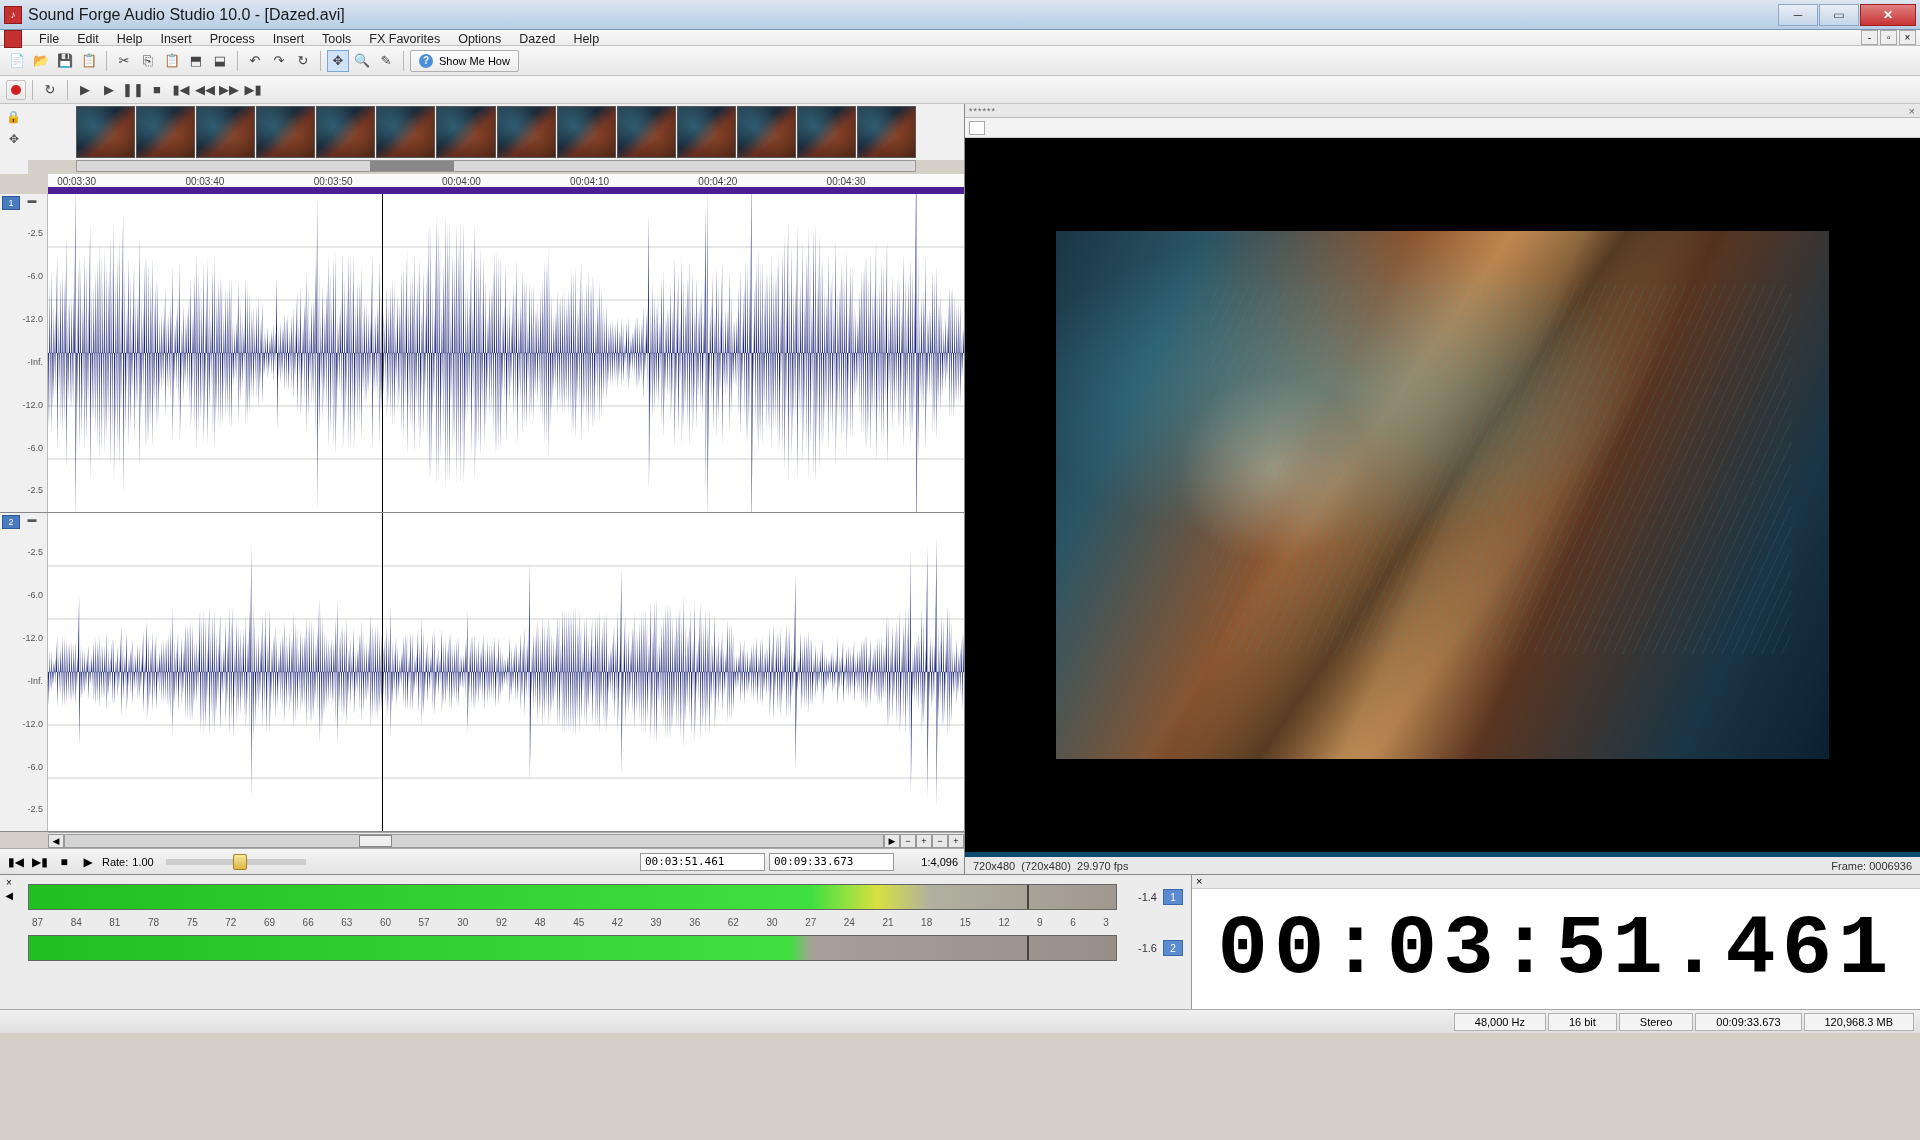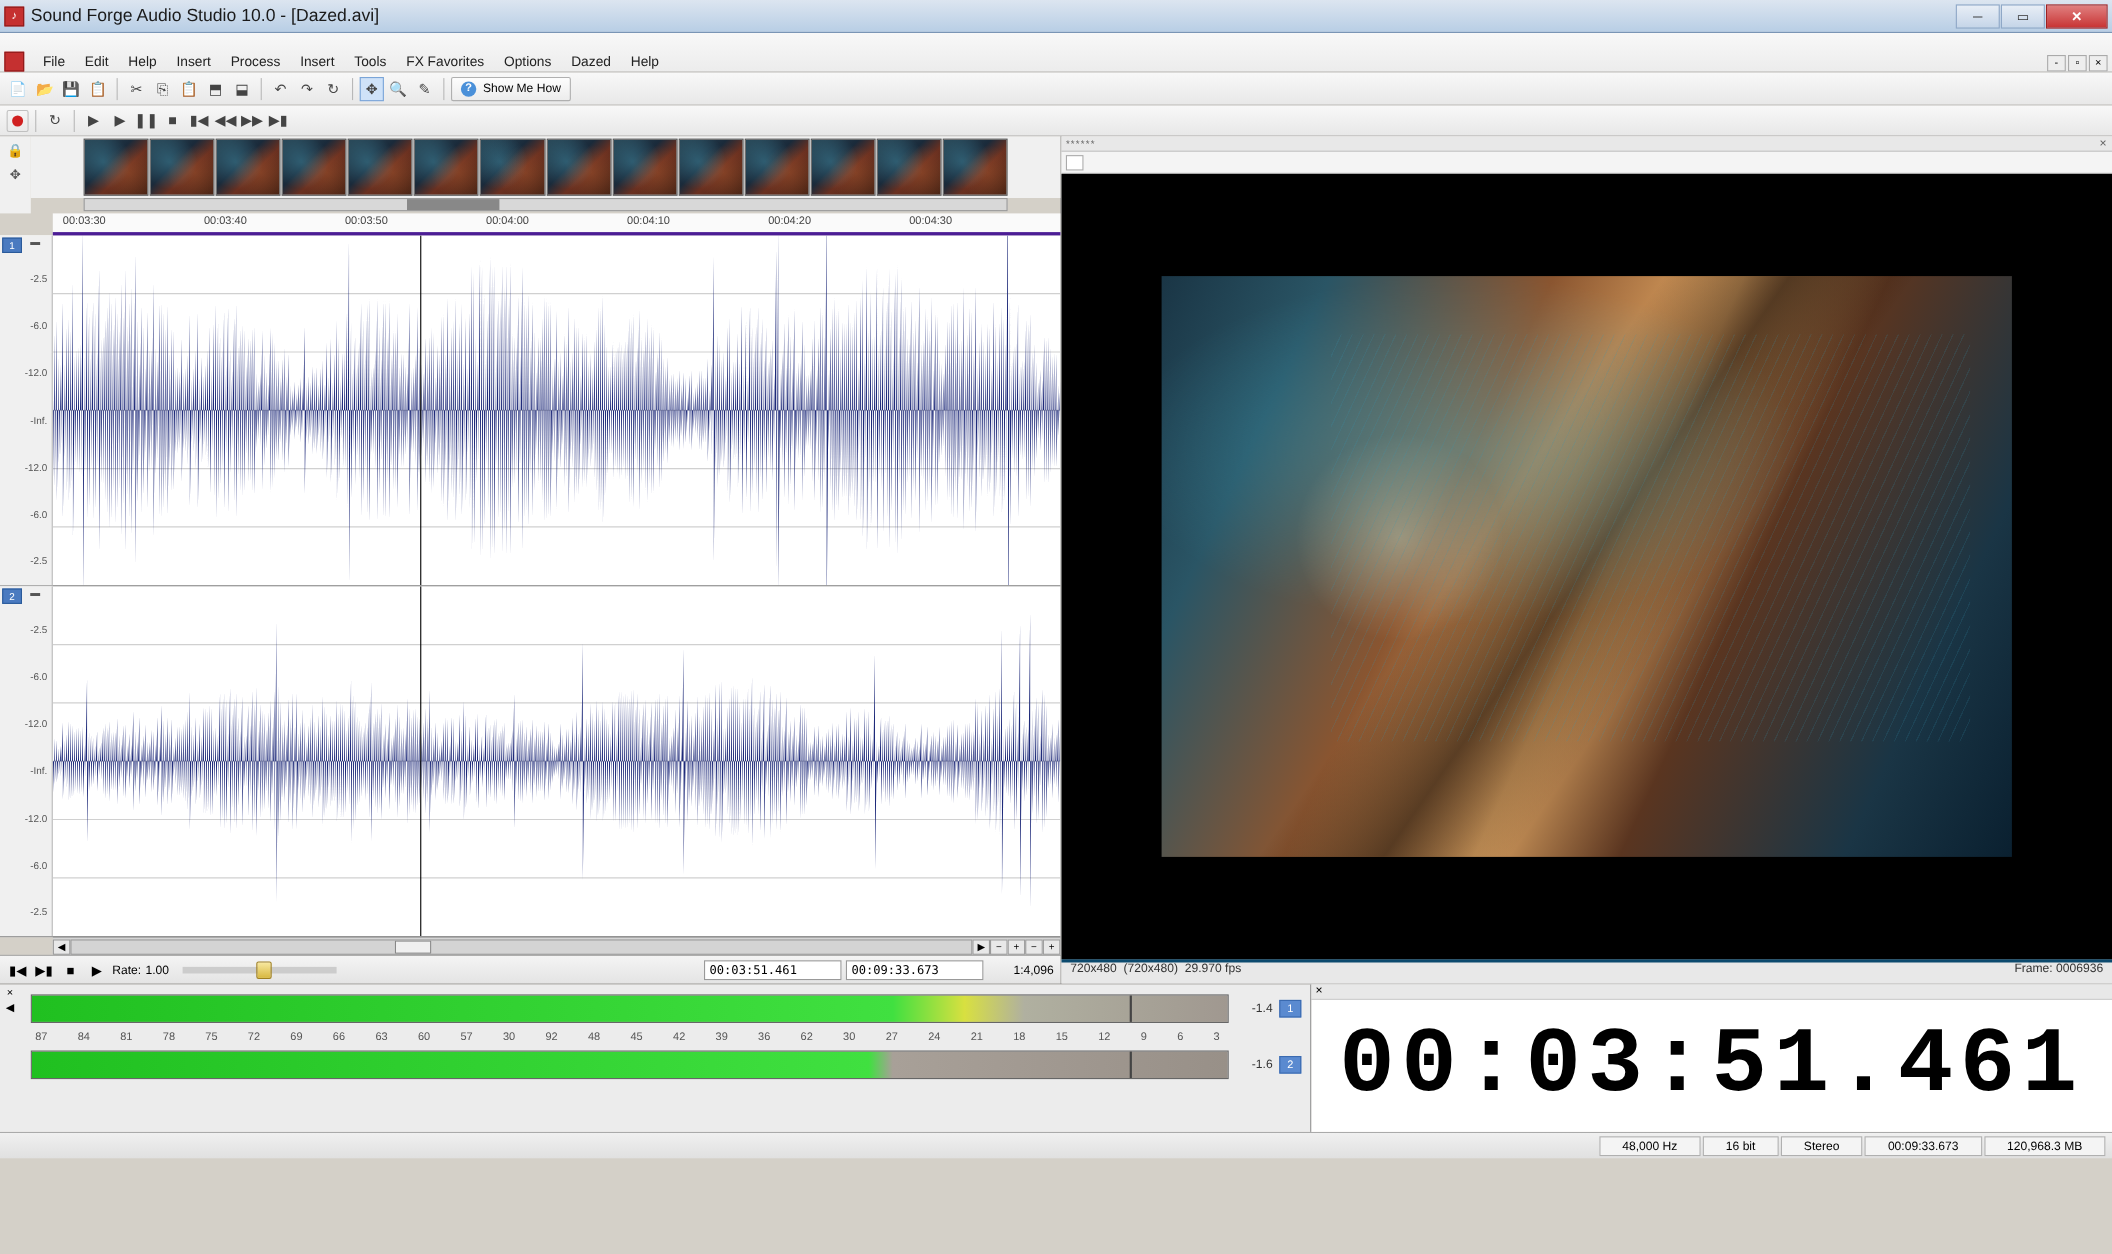--- a/index.html
+++ b/index.html
@@ -3,21 +3,21 @@
 <meta charset="utf-8">
 <style>
 *{box-sizing:border-box;margin:0;padding:0;font-family:"Segoe UI",Tahoma,sans-serif;user-select:none}
 html,body{width:1920px;height:1140px;overflow:hidden;background:#d4d0c8}
 .titlebar{height:30px;background:linear-gradient(#dce5f0,#b8cee5);display:flex;align-items:center;padding:0 4px;border-bottom:1px solid #7a95b5}
 .titlebar .appicon{width:18px;height:18px;background:#c53030;border:1px solid #8b1a1a;margin-right:6px;display:flex;align-items:center;justify-content:center;color:#fff;font-size:10px;font-weight:bold}
 .titlebar .title{font-size:16px;color:#1a1a1a}
 .winbtns{margin-left:auto;display:flex;gap:1px}
 .winbtn{width:40px;height:22px;background:linear-gradient(#e8eef6,#c5d5e8);border:1px solid #8fa8c7;display:flex;align-items:center;justify-content:center;font-size:12px;color:#333}
 .winbtn.close{width:56px;background:linear-gradient(#e08080,#c83434);border-color:#a02020;color:#fff;font-weight:bold}
-.menubar{height:36px;background:linear-gradient(#f8f8f8,#ececec);display:flex;align-items:flex-end;padding:0 4px;border-bottom:1px solid #c0c0c0}
+.menubar{height:16px;background:linear-gradient(#f8f8f8,#ececec);display:flex;align-items:flex-start;padding:0 4px;border-bottom:1px solid #c0c0c0}
 .menubar .appicon{width:18px;height:18px;background:#c53030;border:1px solid #8b1a1a;margin-right:8px}
 .menuitem{padding:2px 9px;font-size:12.5px;color:#222;cursor:pointer}
 .mdibtns{margin-left:auto;display:flex;gap:2px}
 .mdibtn{width:17px;height:15px;border:1px solid #aaa;background:#eee;font-size:10px;display:flex;align-items:center;justify-content:center}
 .toolbar{height:30px;background:linear-gradient(#f8f8f8,#e8e8e8);display:flex;align-items:center;padding:0 6px;border-bottom:1px solid #c4c4c4;gap:2px}
 .tbtn{width:22px;height:22px;border:1px solid transparent;display:flex;align-items:center;justify-content:center;font-size:13px;color:#444;cursor:pointer}
 .tbtn.active{border:1px solid #7aa5d8;background:#cfe2f8}
 .tsep{width:1px;height:20px;background:#b8b8b8;margin:0 4px}
 .showme{height:22px;border:1px solid #b0b0b0;background:linear-gradient(#fdfdfd,#ececec);padding:0 8px;display:flex;align-items:center;gap:6px;font-size:11px;border-radius:2px;cursor:pointer}
 .showme .q{width:14px;height:14px;border-radius:50%;background:#4a90d9;color:#fff;font-size:10px;font-weight:bold;display:flex;align-items:center;justify-content:center}
@@ -25,21 +25,21 @@
 .rec{width:20px;height:20px;border:1px solid #c0c0c0;border-radius:2px;display:flex;align-items:center;justify-content:center}
 .rec::after{content:"";width:10px;height:10px;border-radius:50%;background:#d02020}
 .content{display:flex;height:770px}
 .leftpane{width:965px;display:flex;flex-direction:column;border-right:1px solid #888}
 .rightpane{flex:1;display:flex;flex-direction:column;background:#e8e8e8}
 .thumbbar{height:56px;display:flex;padding:2px 48px 2px 48px;gap:1px;background:#f0f0f0}
 .thumb{flex:1;background:linear-gradient(135deg,#2a4a5a 0%,#1a2a3a 40%,#6a3020 60%,#4a2515 100%);border:1px solid #555;position:relative;overflow:hidden}
 .thumb::before{content:"";position:absolute;inset:0;background:radial-gradient(circle at 30% 40%,rgba(90,200,230,.3),transparent 50%),radial-gradient(circle at 70% 60%,rgba(220,120,60,.25),transparent 50%)}
 .overview{height:12px;background:#d8d8d8;border:1px solid #999;margin:0 48px 2px 48px;position:relative}
 .overview .sel{position:absolute;left:35%;width:10%;height:100%;background:#888}
-.timeline{height:20px;background:#fafafa;border-bottom:3px solid #4c1d95;display:flex;font-size:10px;color:#444;position:relative;margin-left:48px}
+.timeline{height:20px;background:#fafafa;border-bottom:7px solid #4c1d95;display:flex;font-size:10px;color:#444;position:relative;margin-left:48px}
 .timeline .tick{position:absolute;top:2px}
 .wavearea{flex:1;display:flex;flex-direction:column;background:#fff}
 .channel{flex:1;display:flex;border-bottom:1px solid #888;position:relative}
 .chlabel{width:48px;background:#f0f0f0;border-right:1px solid #bbb;display:flex;flex-direction:column;font-size:9px;color:#555}
 .chnum{width:18px;height:14px;background:#4a7ac0;color:#fff;font-size:9px;display:flex;align-items:center;justify-content:center;margin:2px;border:1px solid #2a5a9a}
 .lockbtn{width:14px;height:12px;margin:1px auto}
 .dbscale{flex:1;display:flex;flex-direction:column;justify-content:space-around;padding-right:4px;text-align:right}
 .wave{flex:1;position:relative;overflow:hidden}
 .wave svg{position:absolute;inset:0;width:100%;height:100%}
 .grid line{stroke:#d0d0d0;stroke-width:1}
@@ -54,21 +54,21 @@
 .rateslider .knob{position:absolute;left:48%;top:-5px;width:14px;height:16px;background:linear-gradient(#f8e8a0,#d8b840);border:1px solid #a08020;border-radius:2px}
 .timebox{width:125px;height:18px;border:1px solid #999;background:#fff;font-size:11px;padding:1px 4px;font-family:Consolas,monospace}
 .rightpane .vidhdr{height:14px;background:#e8e8e8;border-bottom:1px solid #bbb;display:flex;align-items:center;padding:0 4px;font-size:9px;letter-spacing:1px;color:#666}
 .rightpane .vidhdr .closebtn{margin-left:auto;font-size:11px;cursor:pointer}
 .rightpane .vidstrip{height:20px;background:#f4f4f4;border-bottom:1px solid #ccc;display:flex;align-items:center;padding:0 4px}
 .rightpane .vidstrip .ico{width:16px;height:14px;border:1px solid #aaa;background:#fff}
 .video{flex:1;background:#000;display:flex;align-items:center;justify-content:center;position:relative}
 .videoframe{width:81%;height:74%;background:linear-gradient(115deg,#1a3545 0%,#2a5565 15%,#8a5530 35%,#c08850 45%,#d8a060 52%,#5a3520 65%,#1a3545 85%,#0a2030 100%);position:relative;overflow:hidden}
 .videoframe::before{content:"";position:absolute;inset:0;background:radial-gradient(ellipse 40% 30% at 35% 30%,rgba(70,200,230,.35),transparent),radial-gradient(circle at 28% 45%,rgba(240,220,180,.4),transparent 15%),linear-gradient(125deg,transparent 40%,rgba(20,10,5,.6) 50%,transparent 60%)}
 .videoframe::after{content:"";position:absolute;left:20%;top:10%;right:5%;bottom:20%;background:repeating-linear-gradient(115deg,transparent 0,transparent 8px,rgba(50,150,180,.15) 8px,rgba(50,150,180,.15) 9px)}
-.vidstatus{height:22px;background:#e8e8e8;border-top:3px solid #0c4a6e;display:flex;padding:0 8px;font-size:11px;color:#333}
+.vidstatus{height:22px;background:#e8e8e8;border-top:5px solid #0c4a6e;display:flex;align-items:center;padding:0 8px;font-size:11px;color:#333}
 .vidstatus .r{margin-left:auto}
 .bottom{height:135px;display:flex;border-top:1px solid #888}
 .meters{width:1192px;background:#ececec;display:flex;flex-direction:column;padding:6px 8px;gap:4px;position:relative;border-right:1px solid #999}
 .meters .closebar{position:absolute;left:2px;top:2px;bottom:2px;width:14px;display:flex;flex-direction:column;align-items:center;gap:2px}
 .meters .closebar span{font-size:10px;cursor:pointer}
 .meterrow{display:flex;align-items:center;gap:6px;height:32px;margin-left:20px}
 .meter{flex:1;height:26px;background:linear-gradient(to right,#20c020 0%,#40e040 72%,#d8e040 78%,#b0b0a0 83%,#a09890 100%);border:1px solid #666;position:relative}
 .meter2{flex:1;height:26px;background:linear-gradient(to right,#20c020 0%,#40e040 70%,#a8a098 72%,#989088 100%);border:1px solid #666;position:relative}
 .meter .peak,.meter2 .peak{position:absolute;right:8%;top:0;bottom:0;width:2px;background:#444}
 .mval{width:34px;font-size:11px;text-align:right;color:#333}

